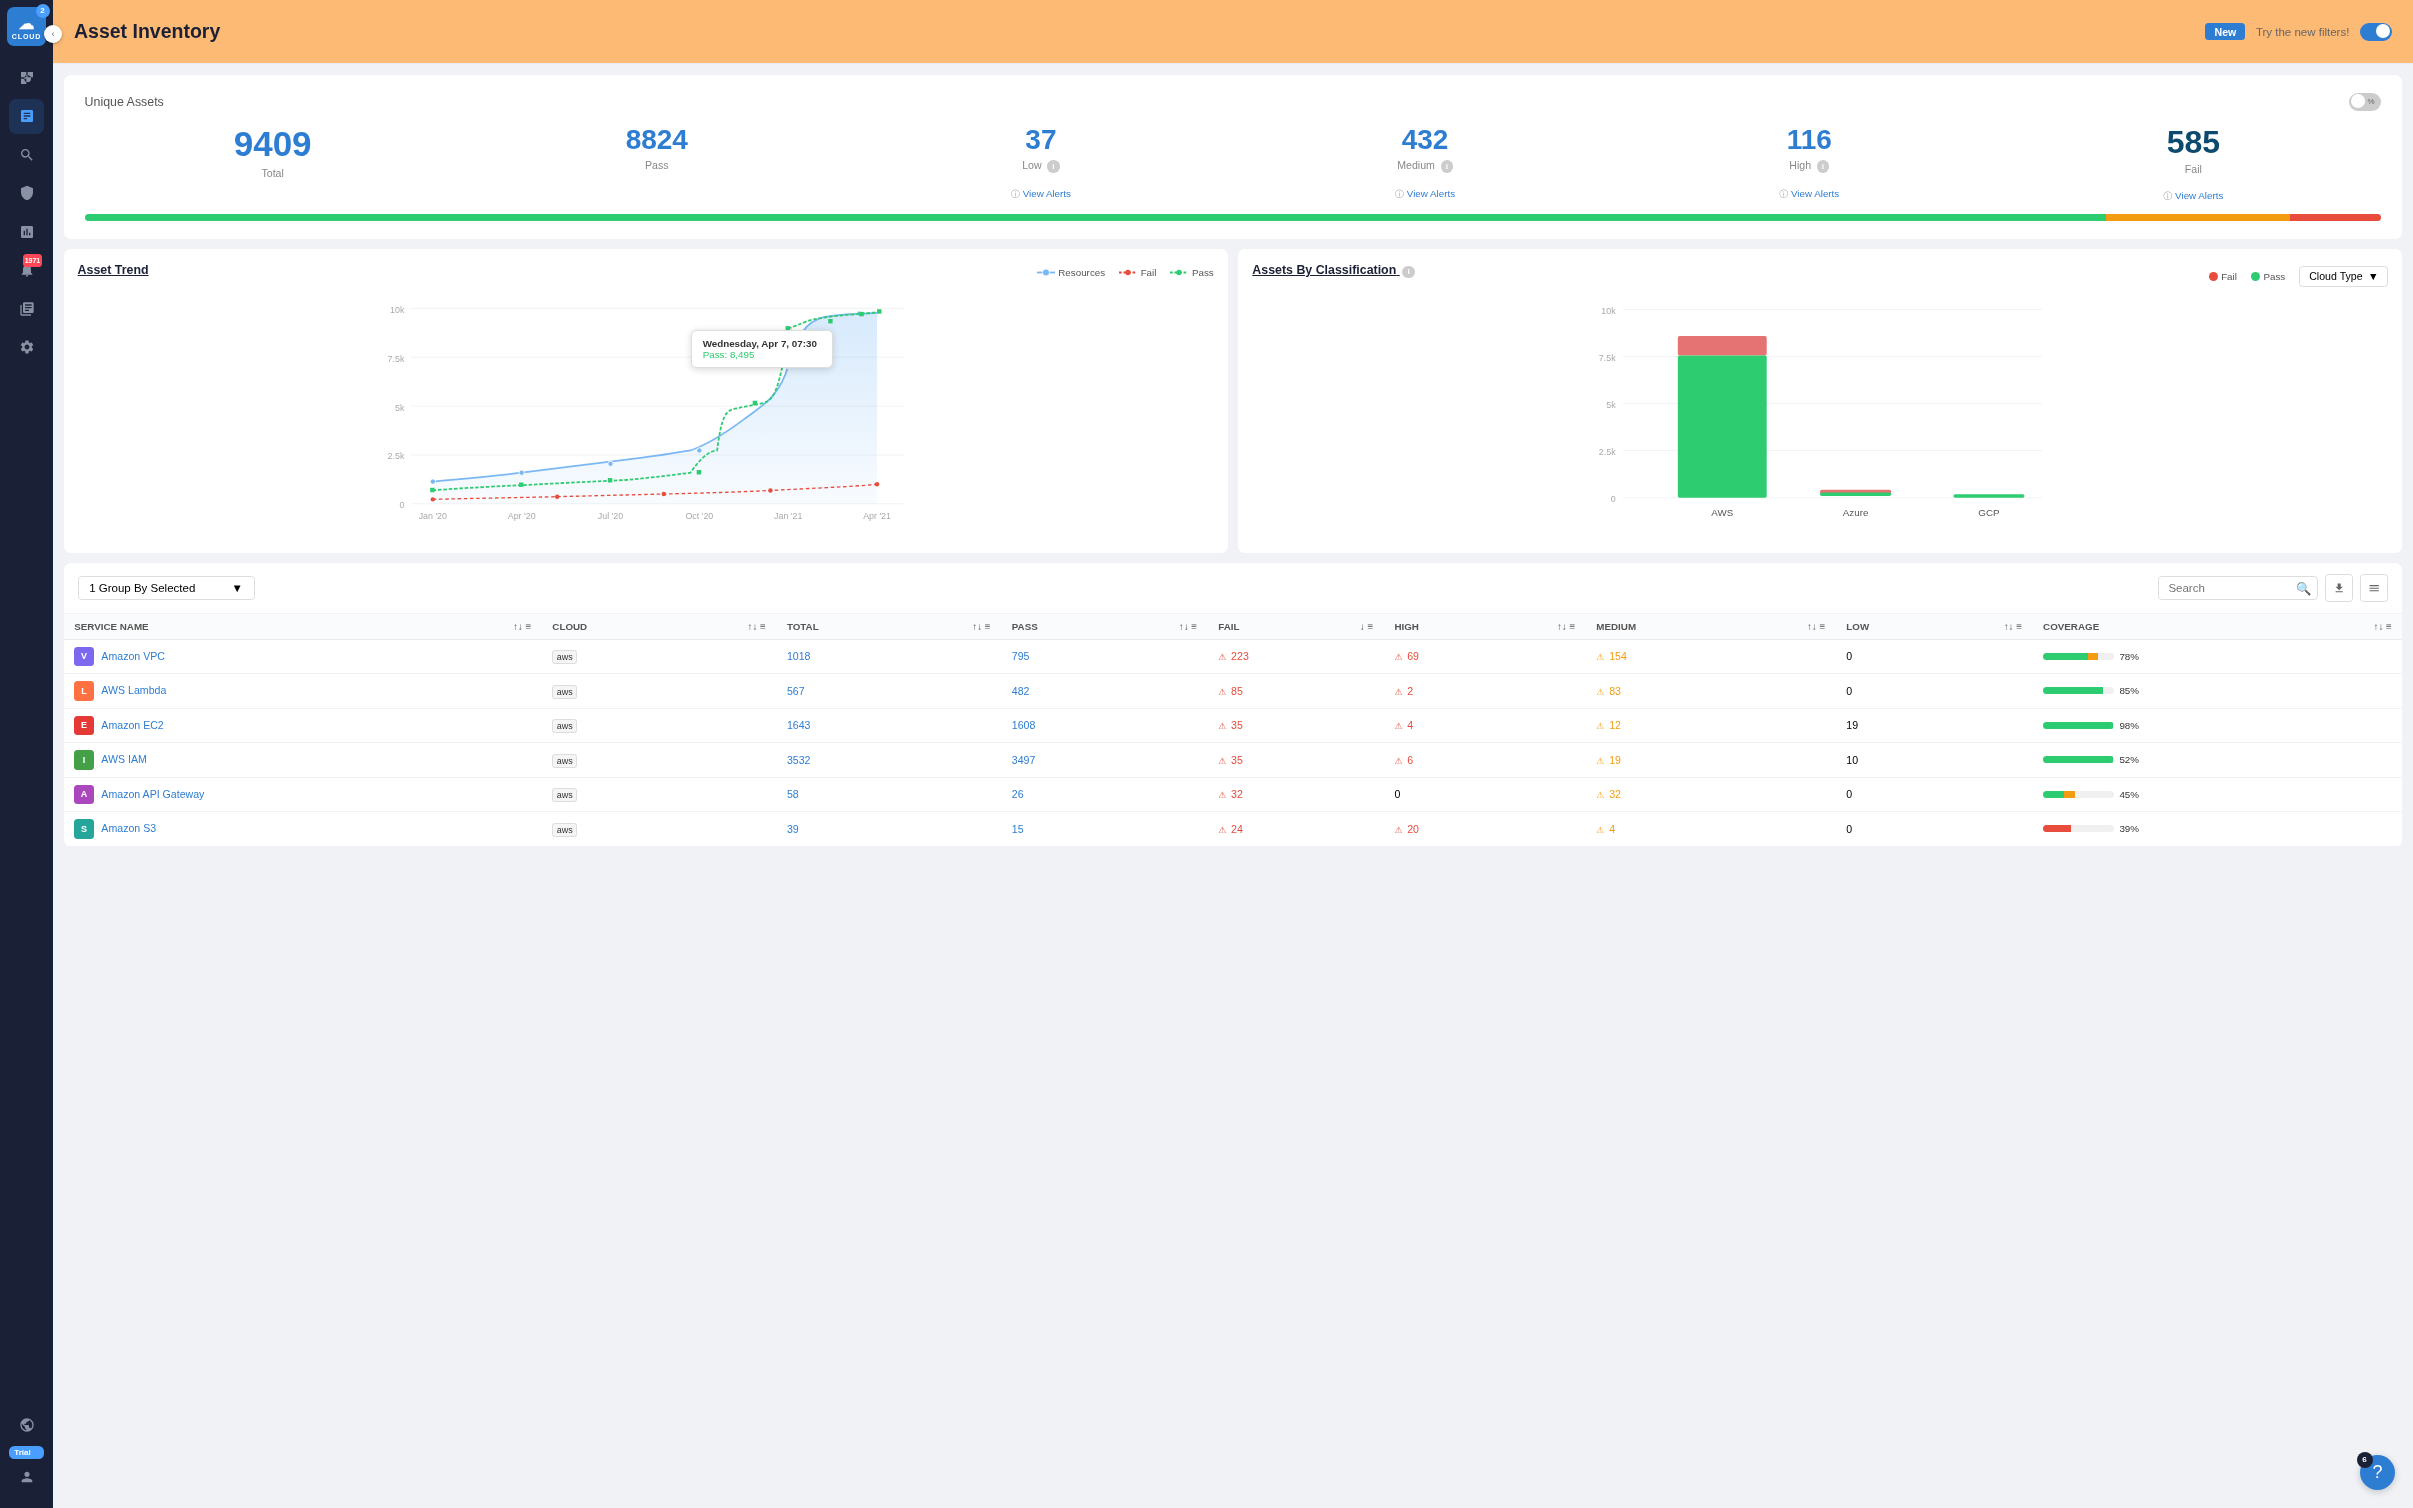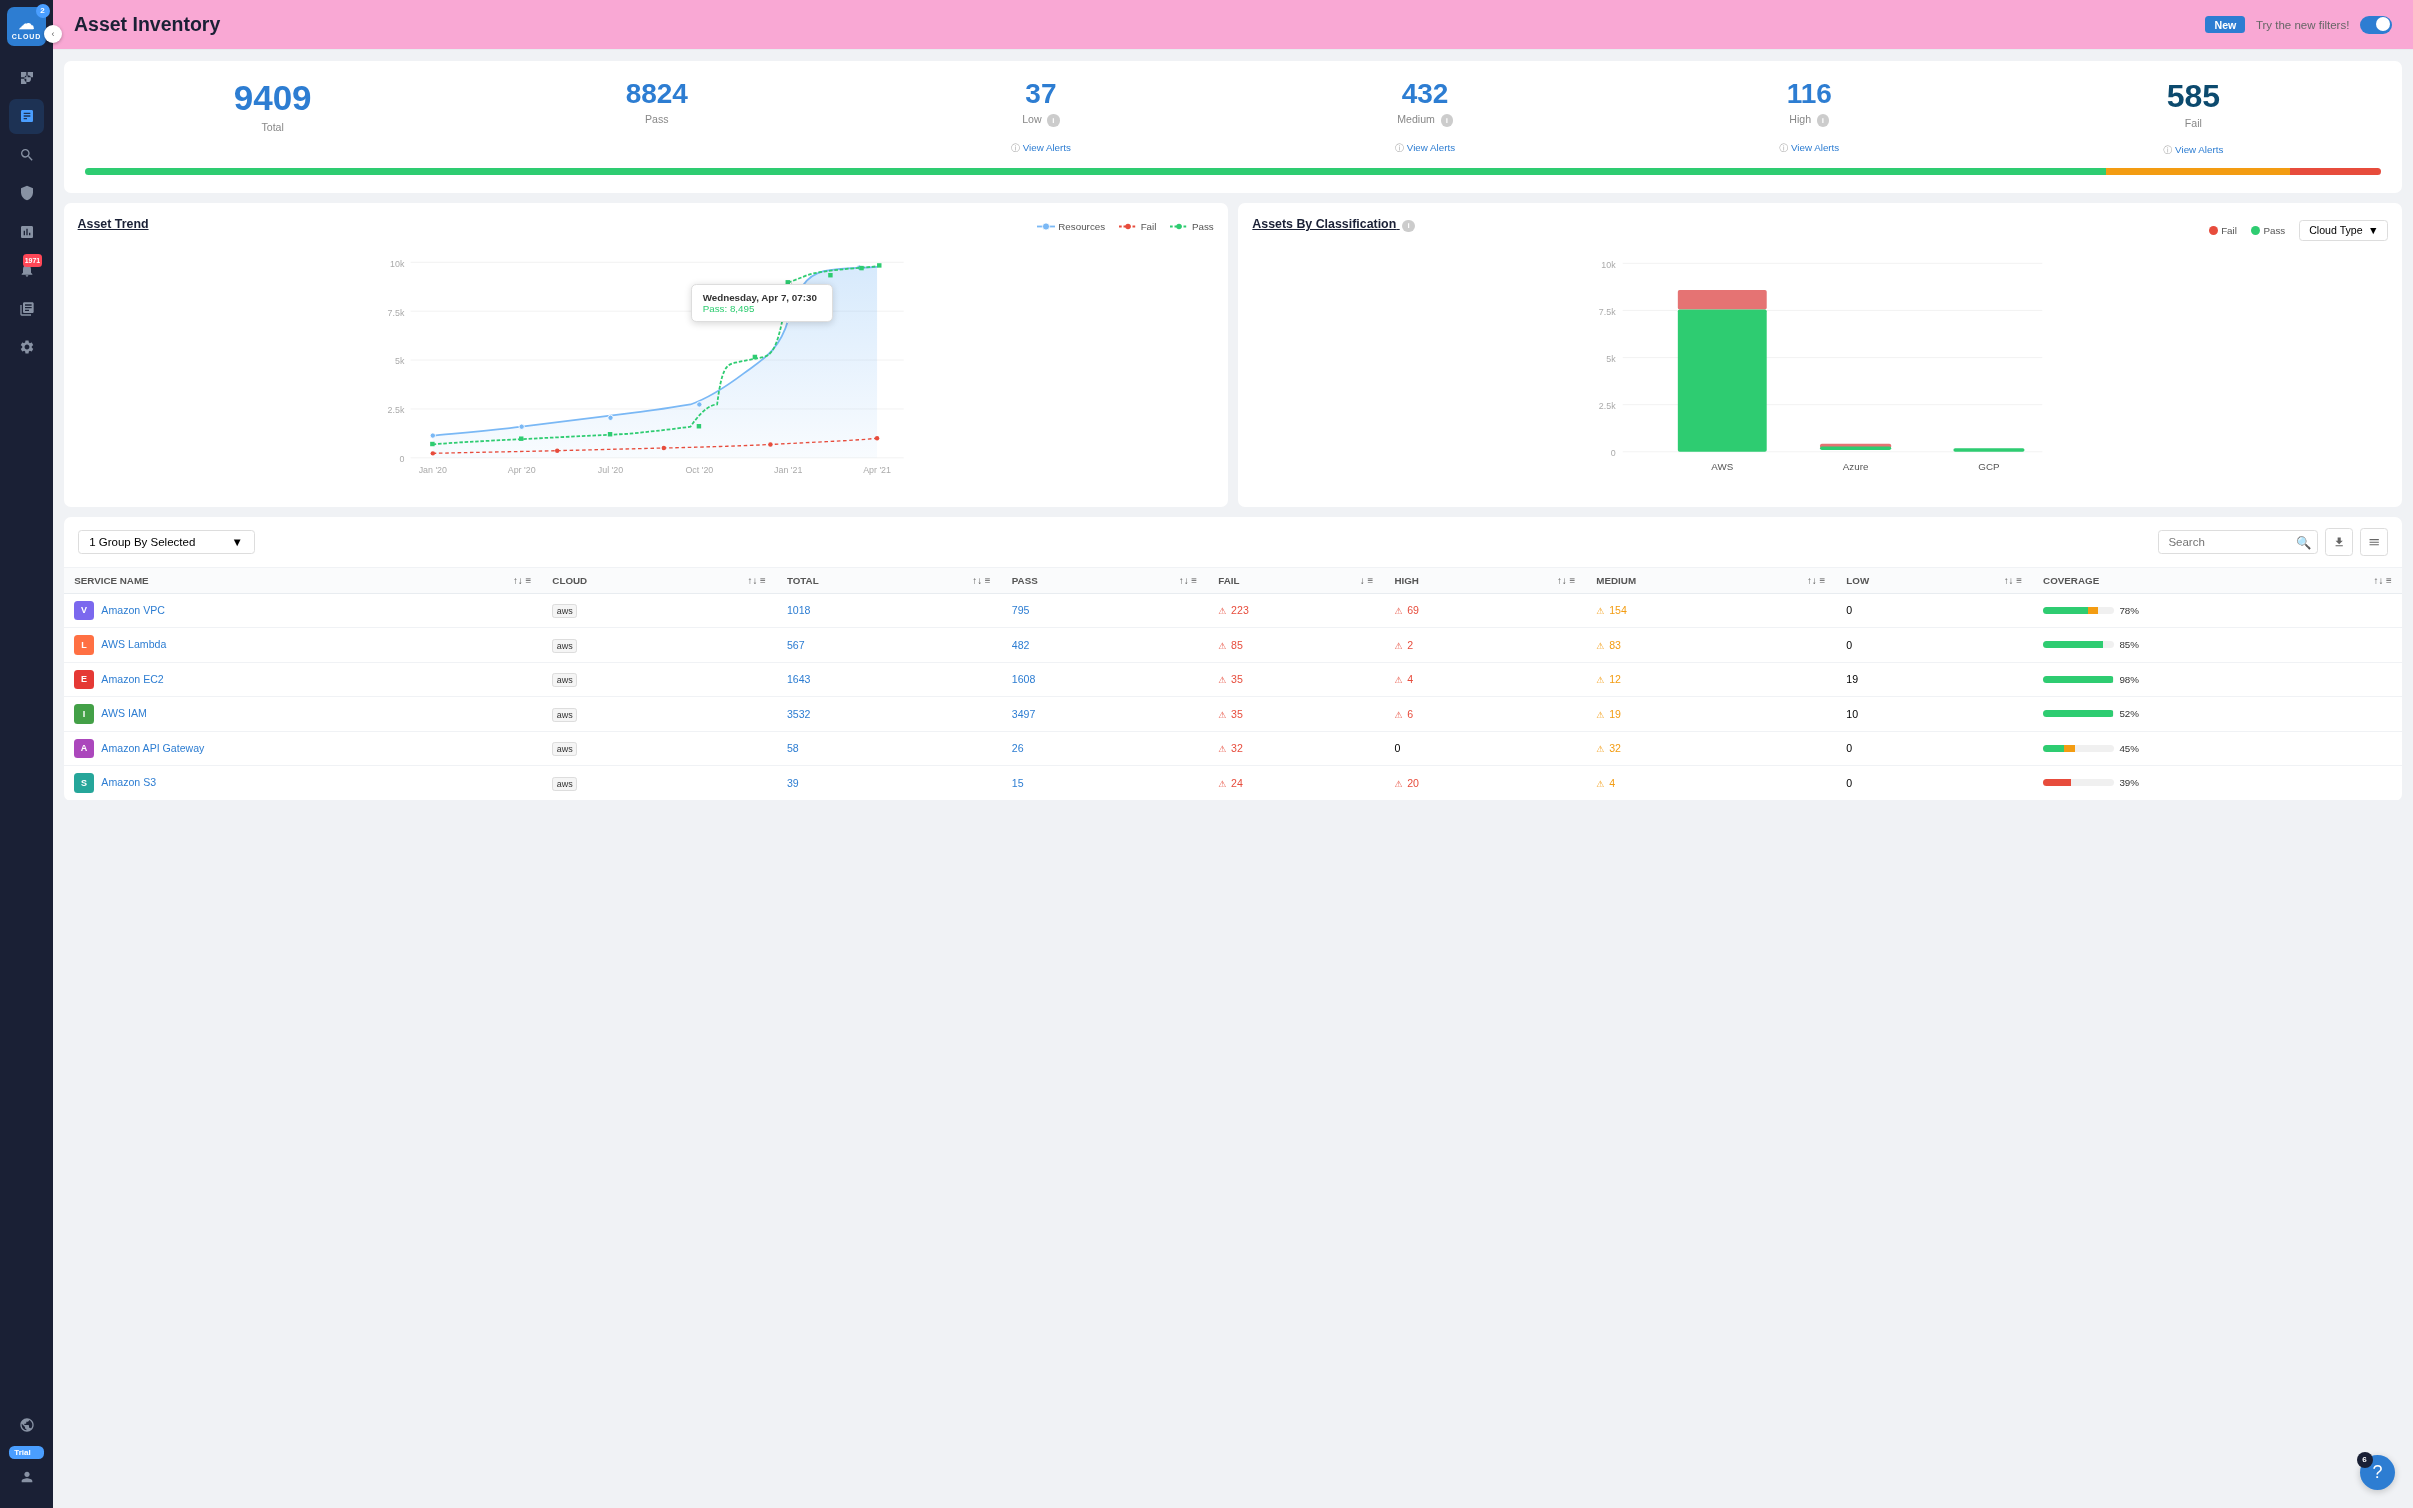--- a/index.html
+++ b/index.html
@@ -14,21 +14,21 @@
     .sidebar-toggle { width: 18px; height: 18px; background: white; border-radius: 50%; position: absolute; right: -9px; top: 25px; display: flex; align-items: center; justify-content: center; cursor: pointer; box-shadow: 0 0.9px 3.5px rgba(0,0,0,0.3); font-size: 9px; color: #666; }
     .sidebar-nav { display: flex; flex-direction: column; align-items: center; gap: 3.5px; width: 100%; padding: 0 7px; flex: 1; }
     .sidebar-item { width: 35px; height: 35px; display: flex; align-items: center; justify-content: center; border-radius: 7px; cursor: pointer; color: #8892a4; font-size: 14px; position: relative; }
     .sidebar-item.active { background: rgba(45,125,210,0.2); color: #4a9eff; }
     .sidebar-item .notif-badge { position: absolute; top: 1.8px; right: 1.8px; background: #ff4757; color: white; border-radius: 3.5px; width: 19.5px; height: 12.4px; font-size: 7px; display: flex; align-items: center; justify-content: center; font-weight: bold; }
     .sidebar-bottom { display: flex; flex-direction: column; align-items: center; gap: 3.5px; padding: 7px; }
     .trial-badge { background: #4a9eff; color: white; border-radius: 5.3px; padding: 1.8px 5.3px; font-size: 8px; font-weight: bold; }
 
     
     .main { flex: 1; overflow-y: auto; overflow-x: hidden; }
-    .header { background: #f9a8d4; padding: 13px 21px; border-bottom: 0.9px solid #e8ecf0; display: flex; align-items: center; justify-content: space-between; }
+    .header { background: #fdba74; padding: 20px 21px; border-bottom: 0.9px solid #e8ecf0; display: flex; align-items: center; justify-content: space-between; }
     .page-title { font-size: 19.5px; font-weight: 600; color: #1a2035; }
     .header-right { display: flex; align-items: center; gap: 10.6px; }
     .new-badge { background: #2d7dd2; color: white; border-radius: 3.5px; padding: 2.7px 9px; font-size: 10.6px; font-weight: bold; }
     .new-filter-text { font-size: 11.5px; color: #666; }
     .toggle-switch { width: 32px; height: 18px; background: #ccc; border-radius: 9px; position: relative; cursor: pointer; }
     .toggle-switch.on { background: #2d7dd2; }
     .toggle-knob { width: 14px; height: 14px; background: white; border-radius: 50%; position: absolute; top: 1.8px; transition: left 0.2s; }
     .toggle-switch.on .toggle-knob { left: 16px; }
     .toggle-switch:not(.on) .toggle-knob { left: 1.8px; }
 
@@ -190,20 +190,27 @@
     <div class="header-right">
       <span class="new-badge">New</span>
       <span class="new-filter-text">Try the new filters!</span>
       <div class="toggle-switch on">
         <div class="toggle-knob"></div>
       </div>
     </div>
   </div>
 
   <div class="stats-section">
+    <div class="stats-header">
+      <span class="stats-label">Unique Assets</span>
+      <div class="stats-toggle">
+        <div class="toggle-knob" style="left:1.8px;top:1.8px;"></div>
+        <span style="font-size:8px;color:#666;margin-left:18px;line-height:18px;">%</span>
+      </div>
+    </div>
     <div class="stats-grid">
       <div class="stat-item">
         <div class="stat-number large">9409</div>
         <div class="stat-desc">Total</div>
       </div>
       <div class="stat-item">
         <div class="stat-number">8824</div>
         <div class="stat-desc">Pass</div>
       </div>
       <div class="stat-item">

